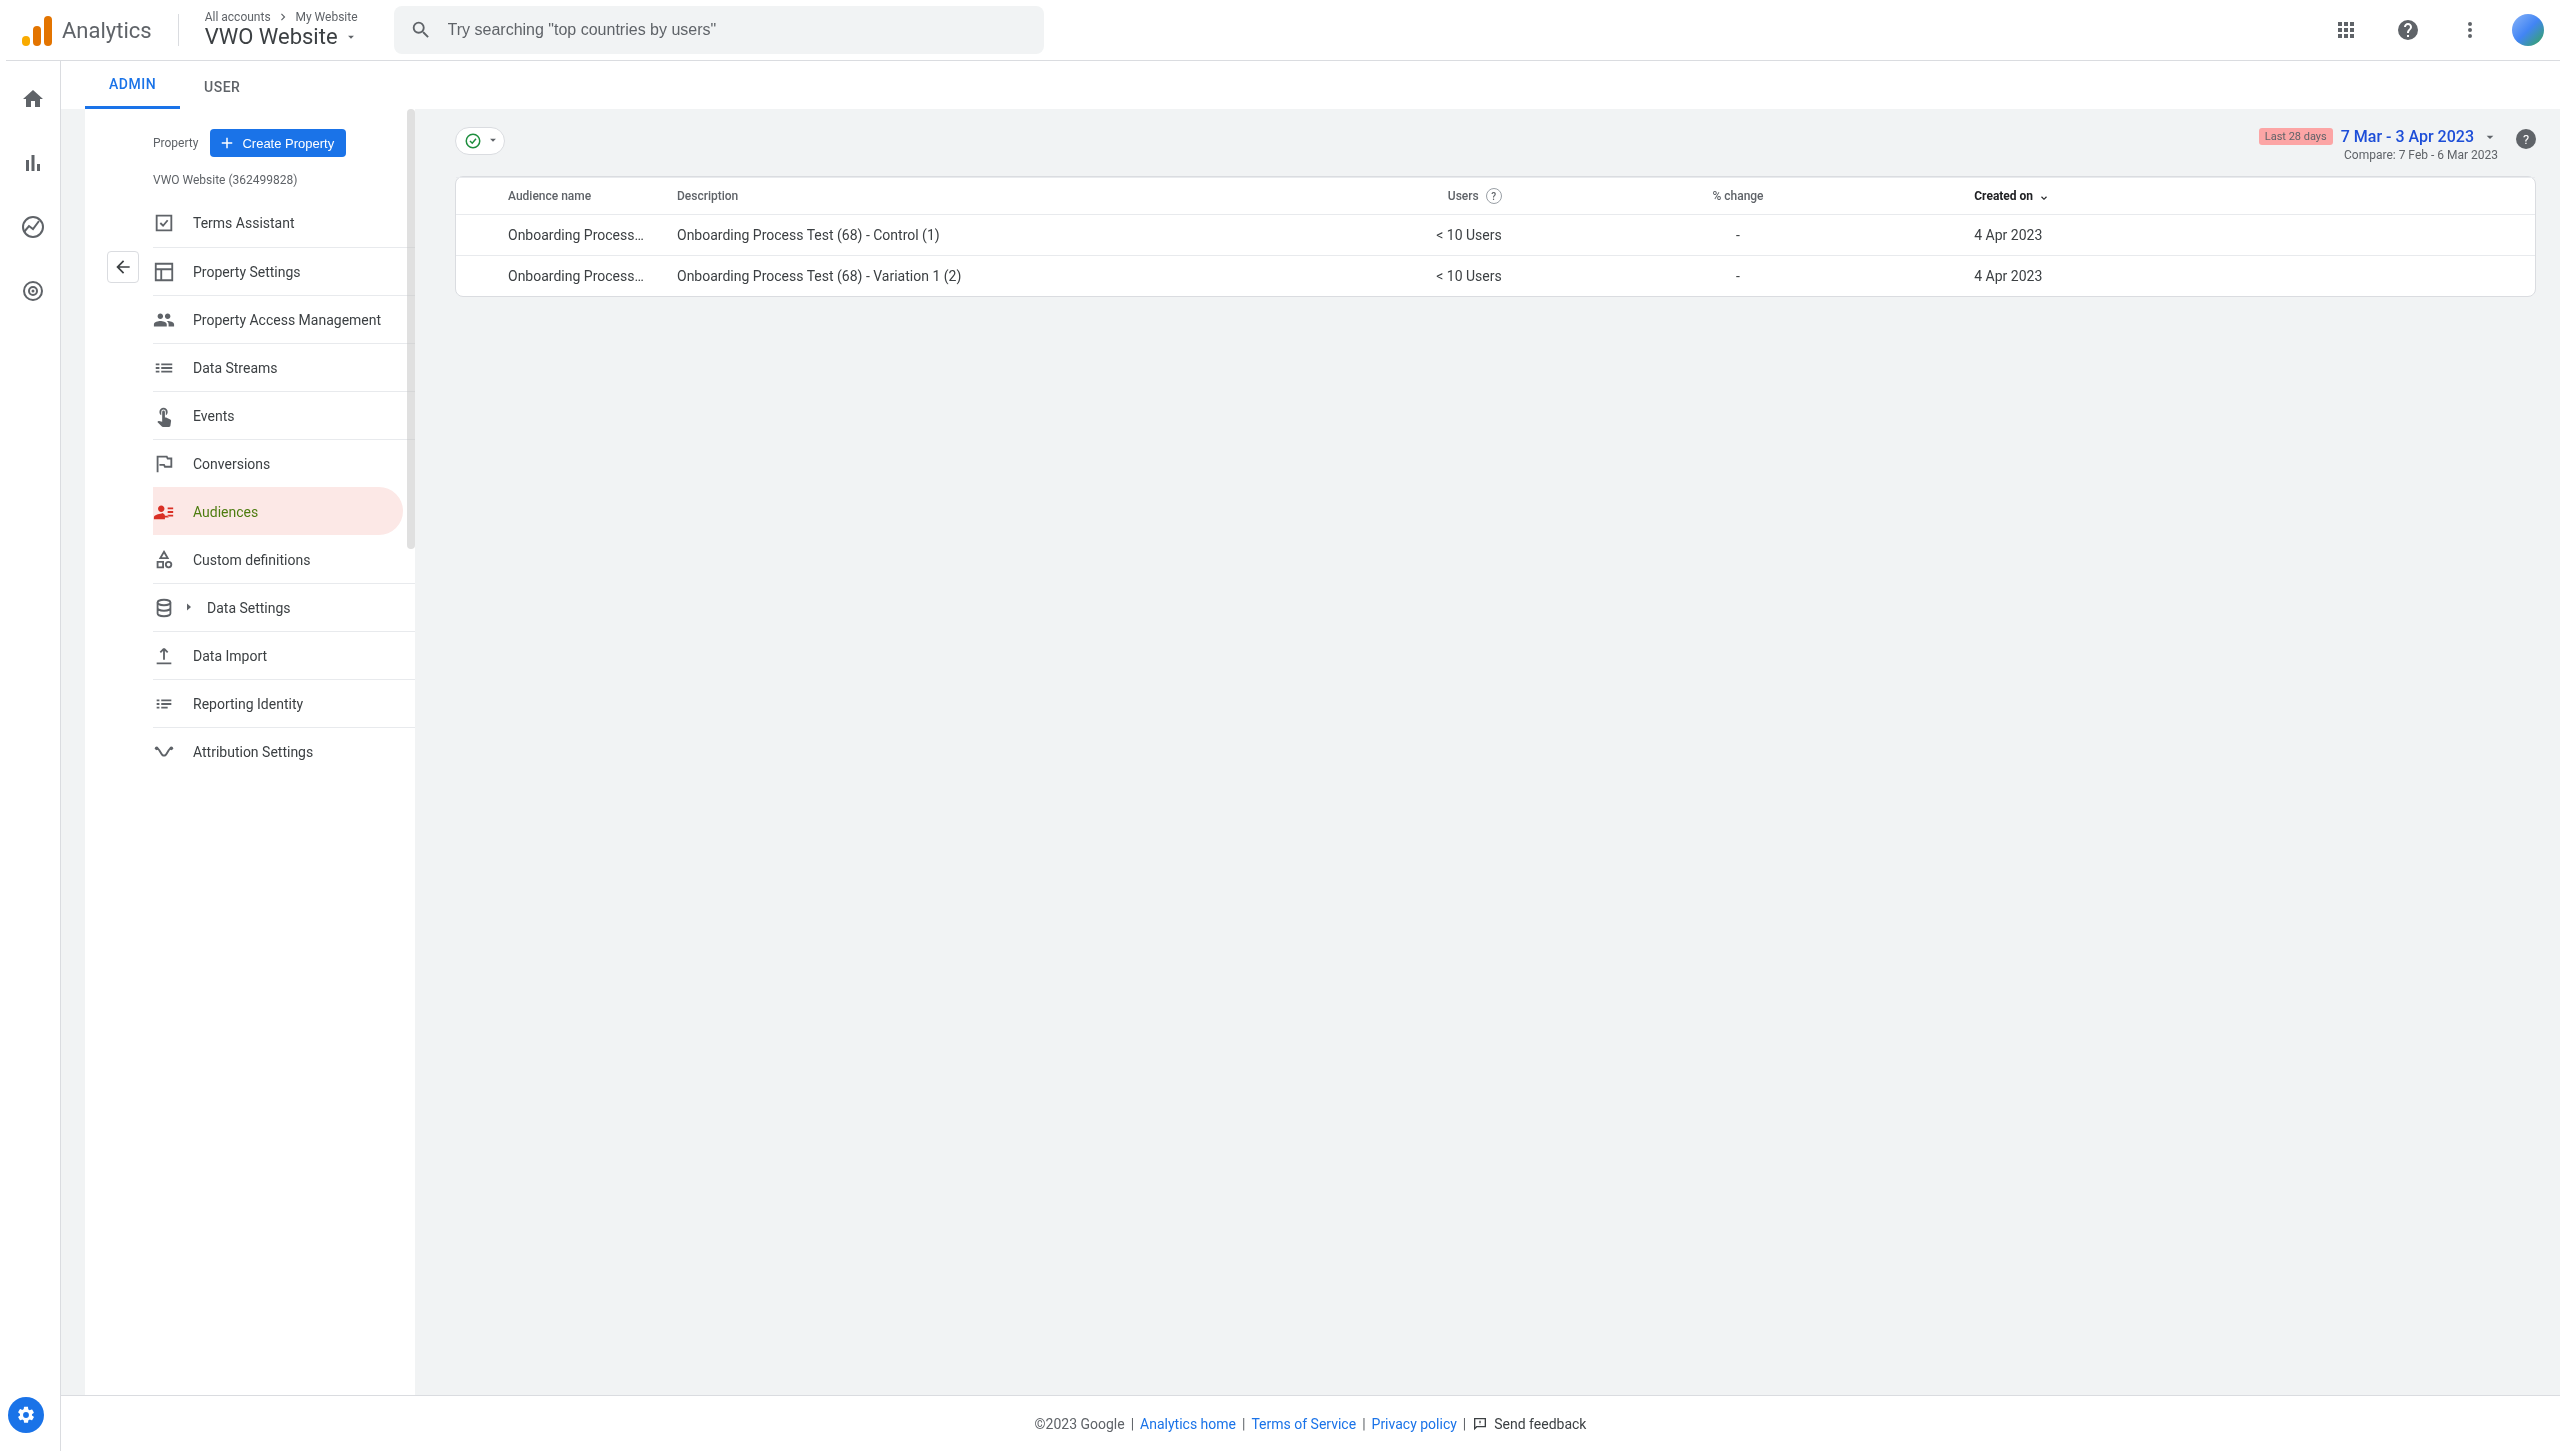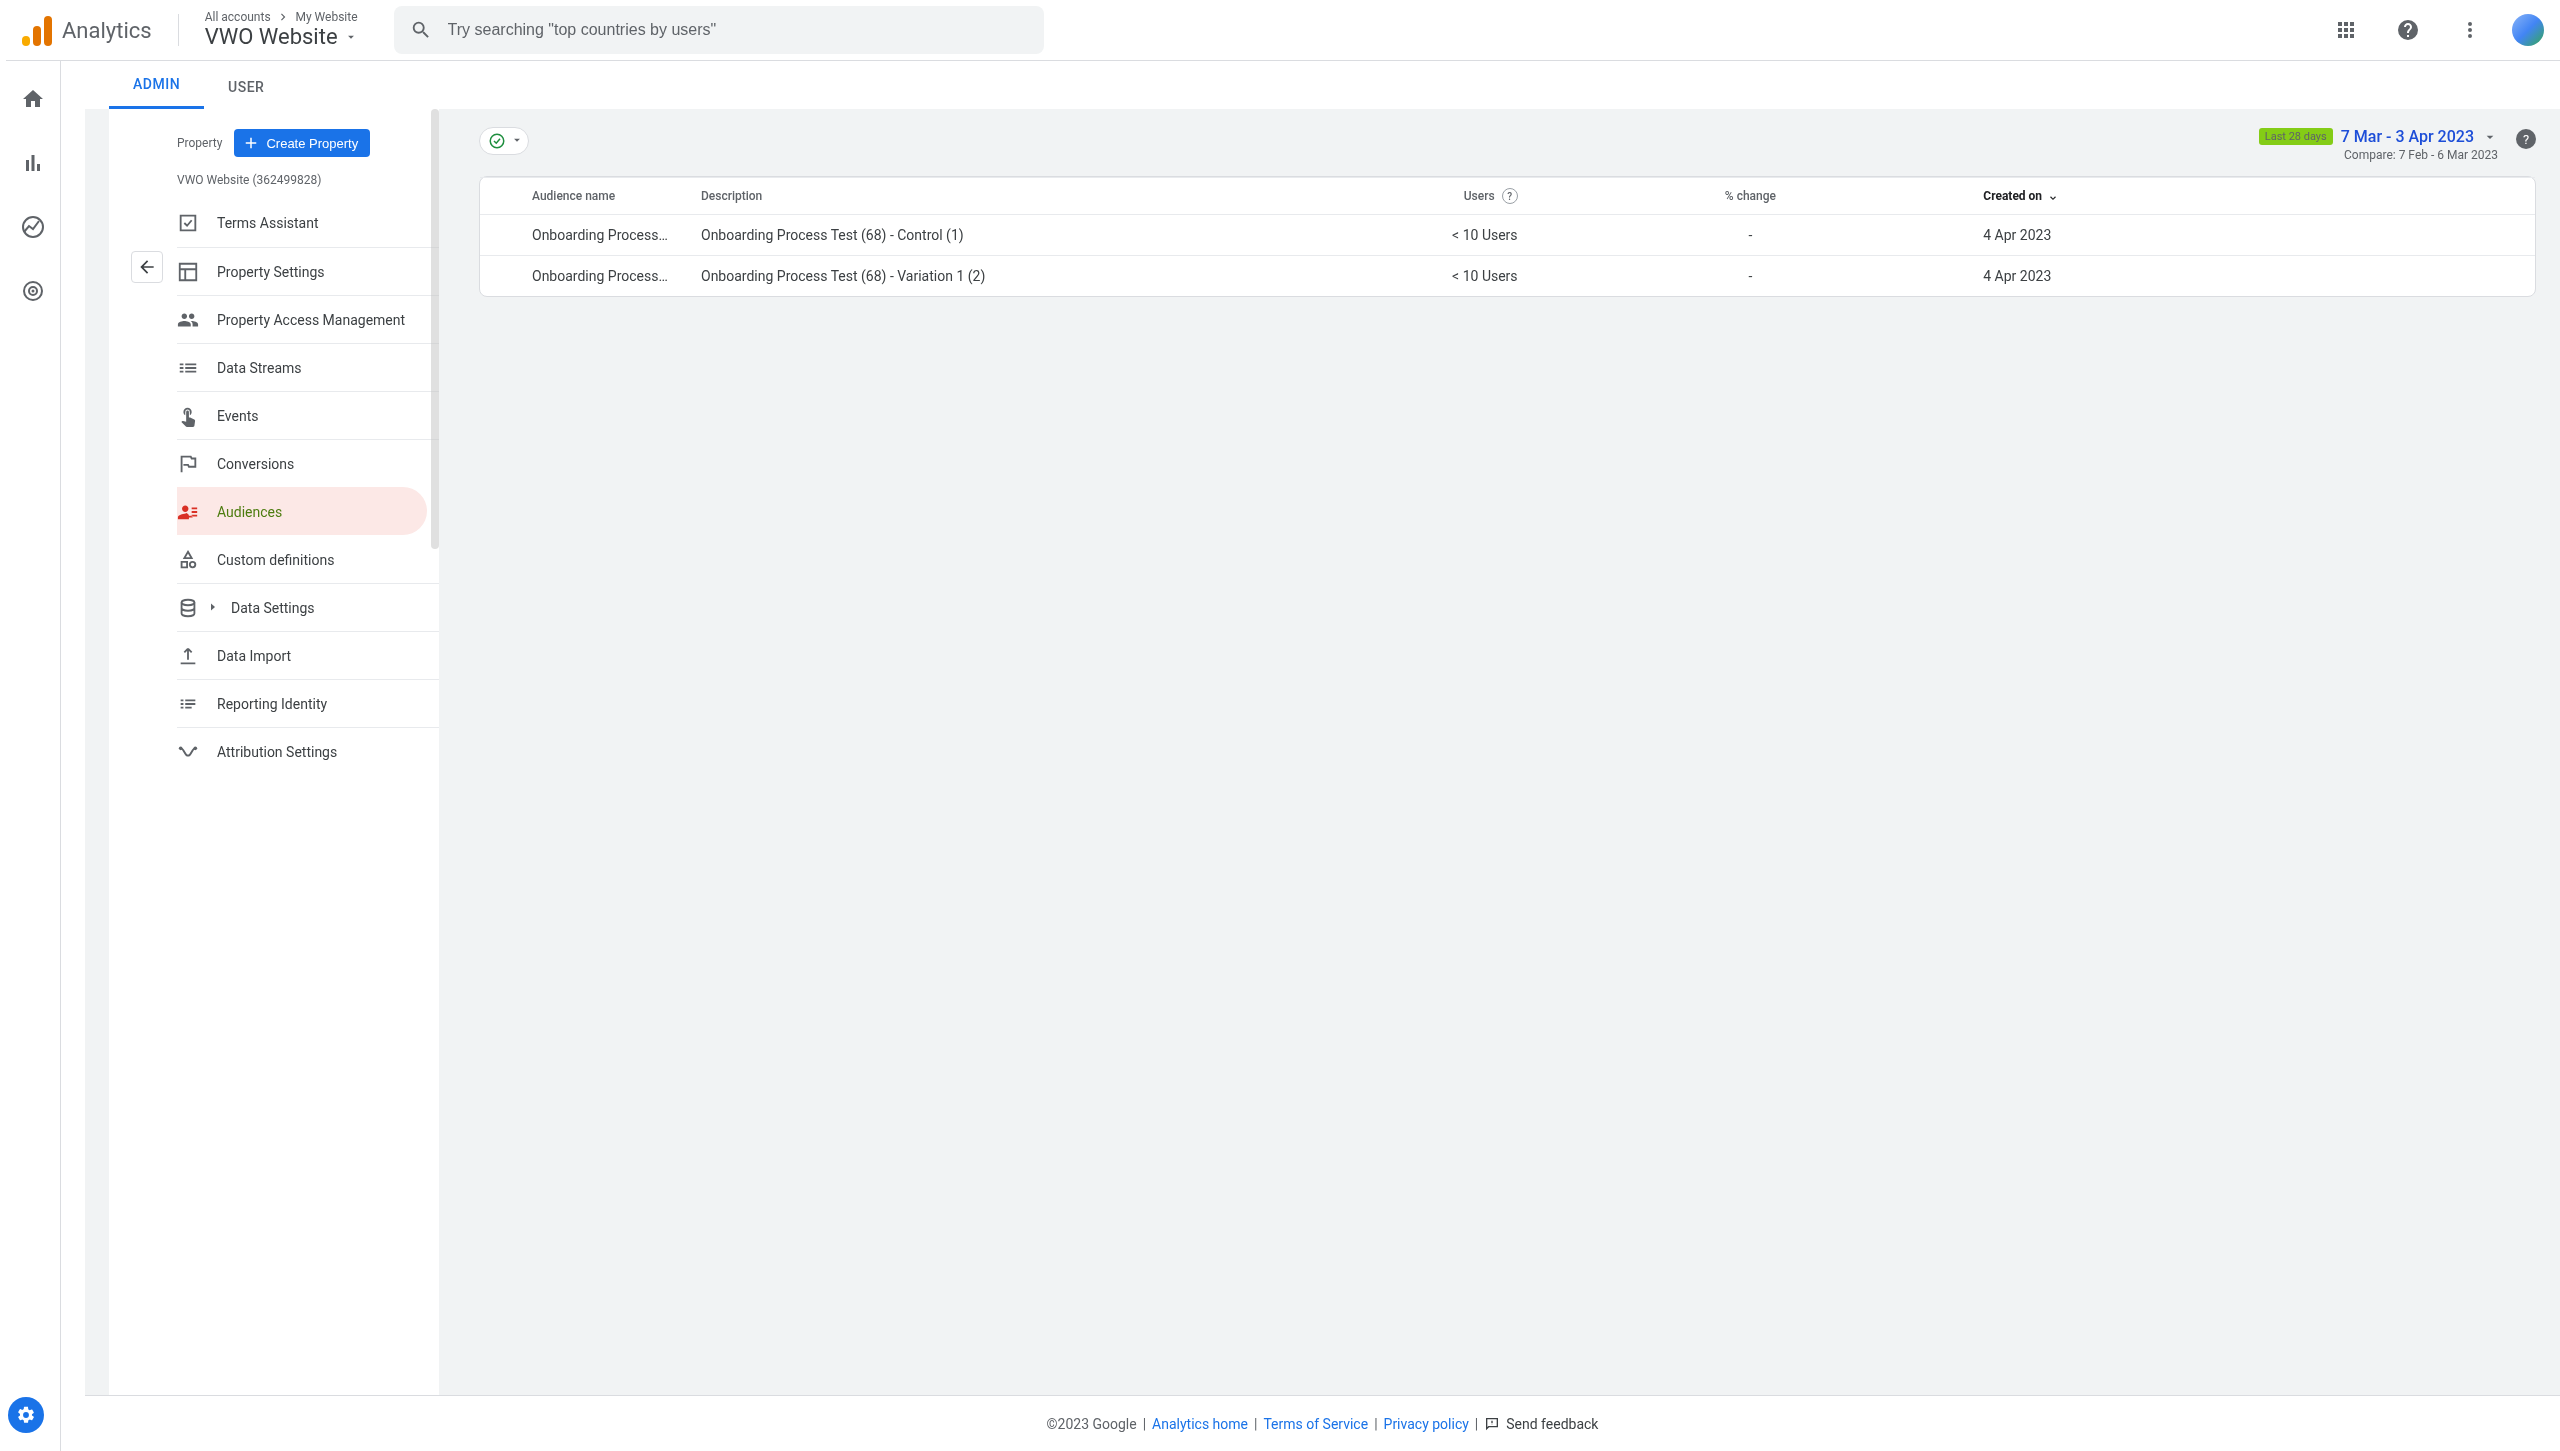--- a/index.html
+++ b/index.html
@@ -24,21 +24,21 @@
 .search-wrap svg { width: 22px; height: 22px; fill: #5f6368; }
 .search-input { border: none; background: transparent; outline: none; font-size: 16px; color: #5f6368; flex: 1; }
 .search-input::placeholder { color: #5f6368; }
 .header-spacer { flex: 1; }
 .header-actions { display: flex; align-items: center; gap: 22px; }
 .icon-btn { width: 40px; height: 40px; border-radius: 50%; display: flex; align-items: center; justify-content: center; cursor: pointer; }
 .icon-btn svg { width: 24px; height: 24px; fill: #5f6368; }
 .avatar { width: 32px; height: 32px; border-radius: 50%; background: linear-gradient(135deg, #8ab4f8 0%, #4285f4 50%, #34a853 100%); }
 
 
-.body { flex: 1; display: flex; overflow: hidden; gap: 24px; }
+.body { flex: 1; display: flex; overflow: hidden; }
 .rail { width: 55px; background: #fff; border-right: 1px solid #dadce0; display: flex; flex-direction: column; align-items: center; padding-top: 18px; gap: 24px; }
 .rail-item { width: 40px; height: 40px; display: flex; align-items: center; justify-content: center; border-radius: 50%; cursor: pointer; }
 .rail-item svg { width: 24px; height: 24px; fill: #5f6368; }
 
 .main { flex: 1; display: flex; flex-direction: column; background: #fff; position: relative; }
 
 
 .tabs { display: flex; padding: 0 24px; border-bottom: none; height: 48px; align-items: flex-end; background: #fff; }
 .tab { padding: 14px 24px; font-size: 14px; font-weight: 500; color: #5f6368; cursor: pointer; letter-spacing: 0.5px; }
 .tab.active { color: #1a73e8; border-bottom: 3px solid #1a73e8; }
@@ -70,21 +70,21 @@
 
 .content-main { flex: 1; display: flex; flex-direction: column; padding: 0 24px 0 40px; overflow: auto; }
 .toolbar { display: flex; align-items: flex-start; padding: 18px 0 14px; }
 .status-chip { display: flex; align-items: center; border: 1px solid #dadce0; border-radius: 18px; height: 28px; padding: 0 4px 0 8px; background: #fff; gap: 4px; cursor: pointer; }
 .status-chip .check { width: 18px; height: 18px; }
 .status-chip .check svg { width: 18px; height: 18px; fill: none; stroke: #1e8e3e; stroke-width: 2; }
 .status-chip .dd svg { width: 14px; height: 14px; fill: #5f6368; }
 .toolbar-spacer { flex: 1; }
 .date-block { text-align: right; }
 .date-line1 { display: flex; align-items: center; justify-content: flex-end; gap: 8px; }
-.date-chip { font-size: 11px; color: #5f6368; background: #84cc16; padding: 2px 6px; border-radius: 3px; }
+.date-chip { font-size: 11px; color: #5f6368; background: #fca5a5; padding: 2px 6px; border-radius: 3px; }
 .date-range { font-size: 16px; font-weight: 500; color: #1d4ed8; }
 .date-line1 svg { width: 16px; height: 16px; fill: #5f6368; }
 .date-compare { font-size: 12px; color: #5f6368; margin-top: 2px; }
 .help-round { width: 20px; height: 20px; border-radius: 50%; background: #5f6368; color: #fff; display: flex; align-items: center; justify-content: center; font-size: 13px; margin-left: 18px; margin-top: 2px; cursor: pointer; }
 
 
 .card { background: #fff; border: 1px solid #dadce0; border-radius: 8px; margin-bottom: 20px; }
 .card-header { display: flex; justify-content: flex-end; align-items: center; padding: 12px 16px; gap: 18px; }
 .dl-btn { width: 36px; height: 36px; display: flex; align-items: center; justify-content: center; cursor: pointer; }
 .dl-btn svg { width: 22px; height: 22px; fill: #3c4043; }

